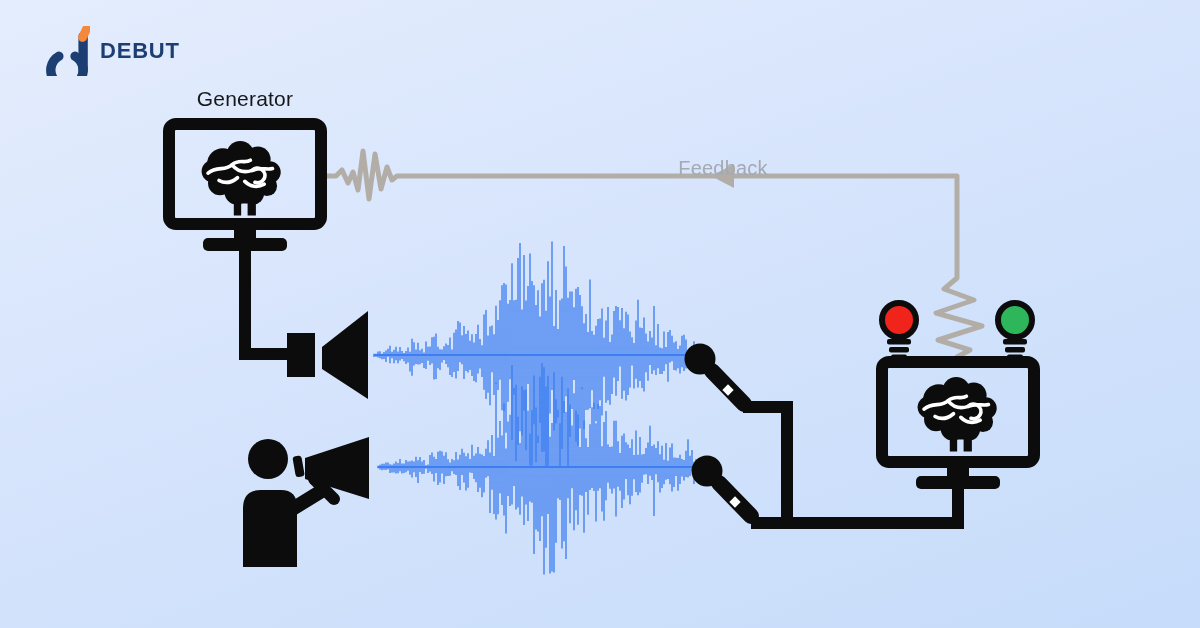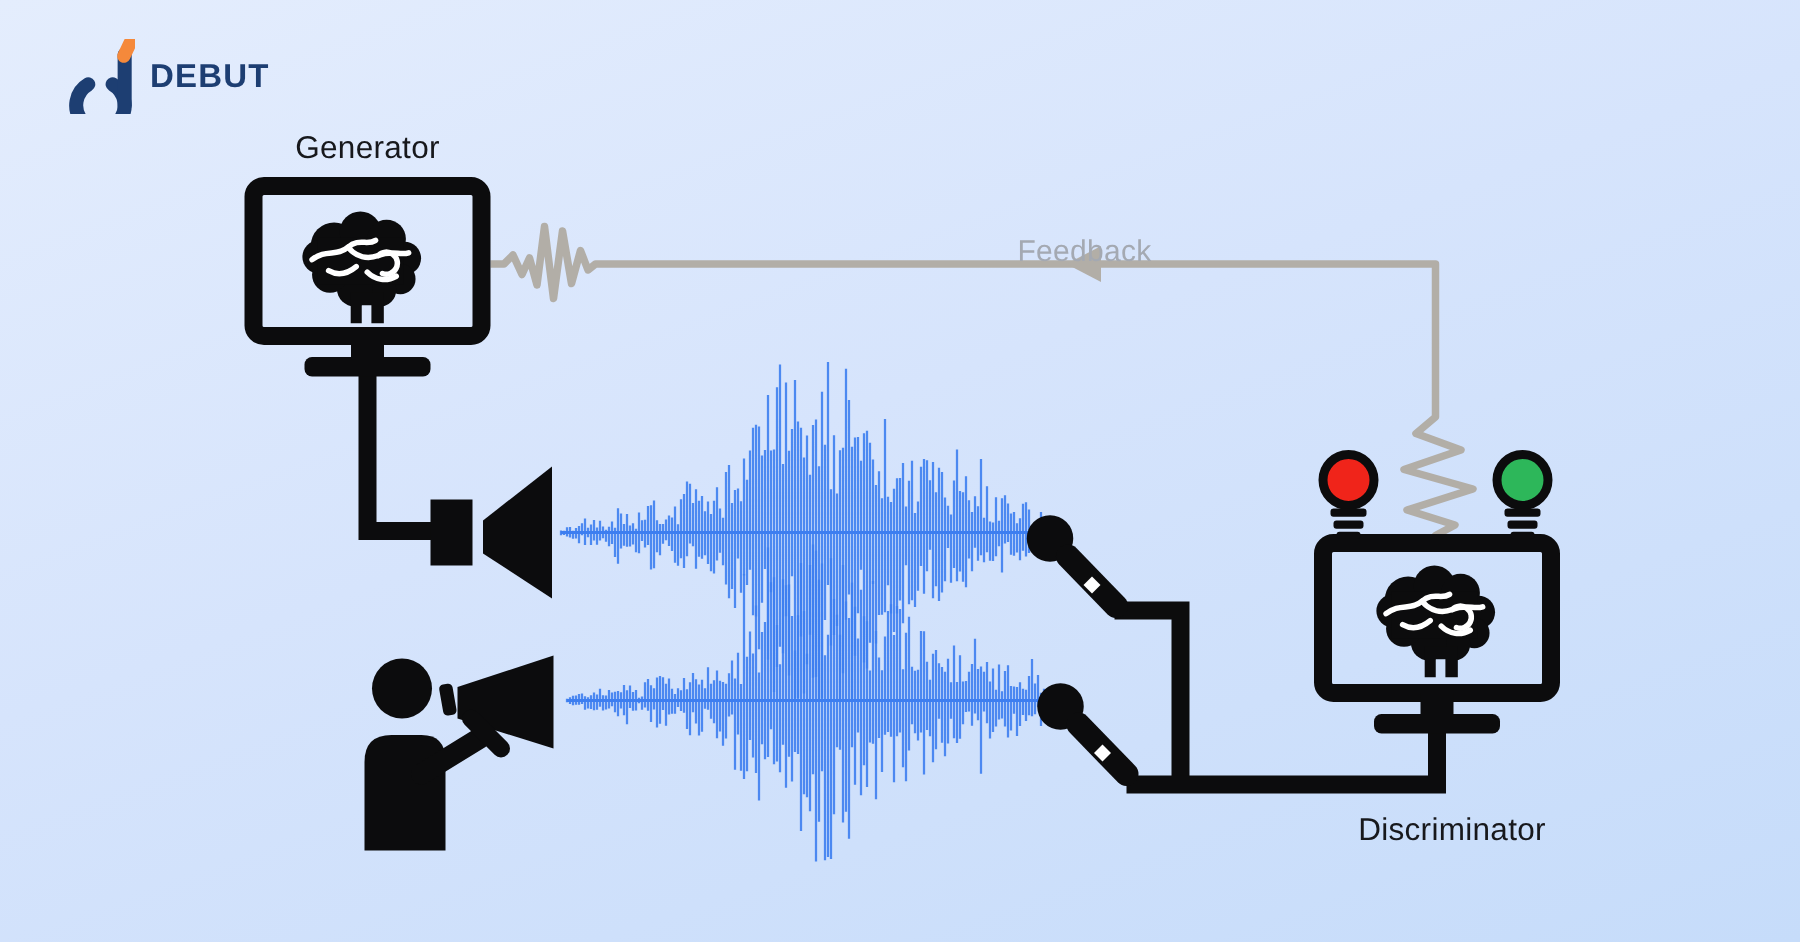--- a/index.html
+++ b/index.html
@@ -132,16 +132,15 @@
       <path d="M27.8,15.5 A15.5,15.5 0 1 1 12.2,15.5" fill="none" stroke="#1d3e72" stroke-width="9" stroke-linecap="round" transform="translate(0,13.5)"></path>
       <path d="M35.5,42.5 V10" fill="none" stroke="#1d3e72" stroke-width="9" stroke-linecap="round"></path>
       <path d="M39,2.5 L35,11" fill="none" stroke="#f5893b" stroke-width="8.5" stroke-linecap="round"></path>
     </svg>
     <div class="words">
       <span class="w1">DEBUT</span>
     </div>
   </div>
 
   <div class="label generator">Generator</div>
-  <div class="label discriminator">Discriminator</div>
   <div class="label feedback">Feedback</div>
 
 </div>
 
 </body></html>

